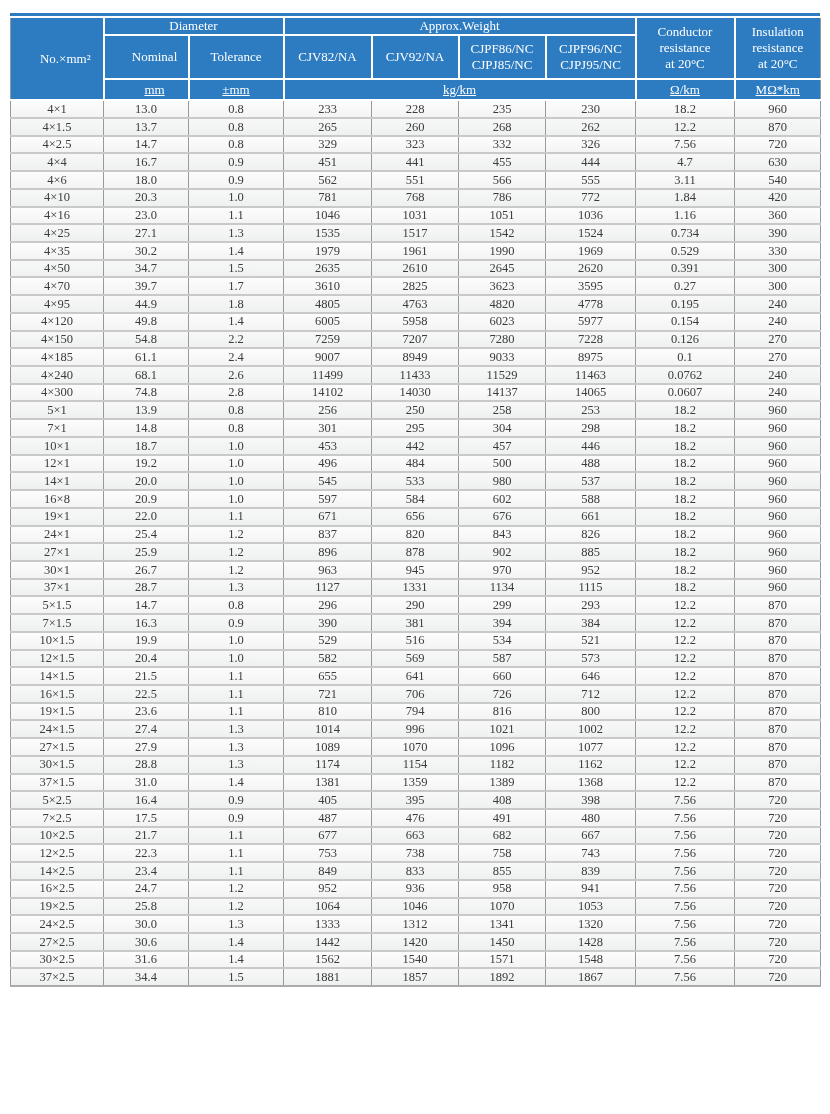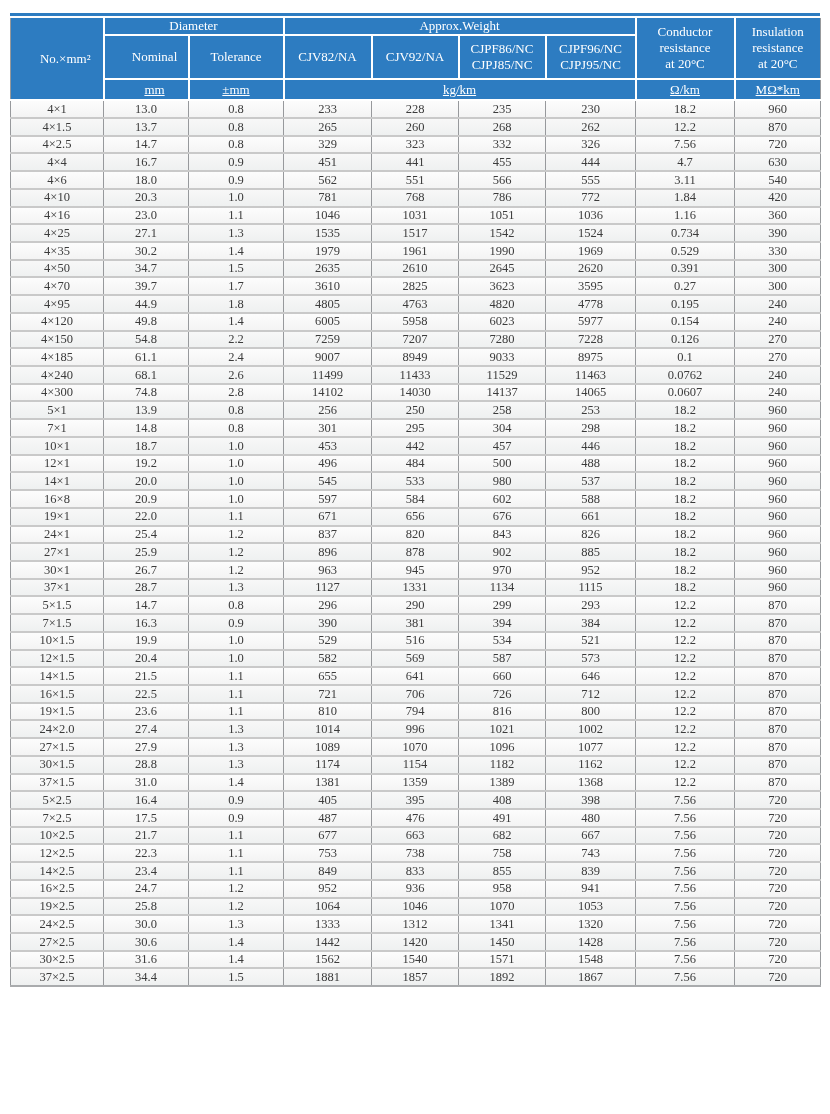--- a/index.html
+++ b/index.html
@@ -467,21 +467,21 @@
           <td>23.6</td>
           <td>1.1</td>
           <td>810</td>
           <td>794</td>
           <td>816</td>
           <td>800</td>
           <td>12.2</td>
           <td>870</td>
         </tr>
         <tr>
-          <td>24×2.0</td>
+          <td>24×1.5</td>
           <td>27.4</td>
           <td>1.3</td>
           <td>1014</td>
           <td>996</td>
           <td>1021</td>
           <td>1002</td>
           <td>12.2</td>
           <td>870</td>
         </tr>
         <tr>

